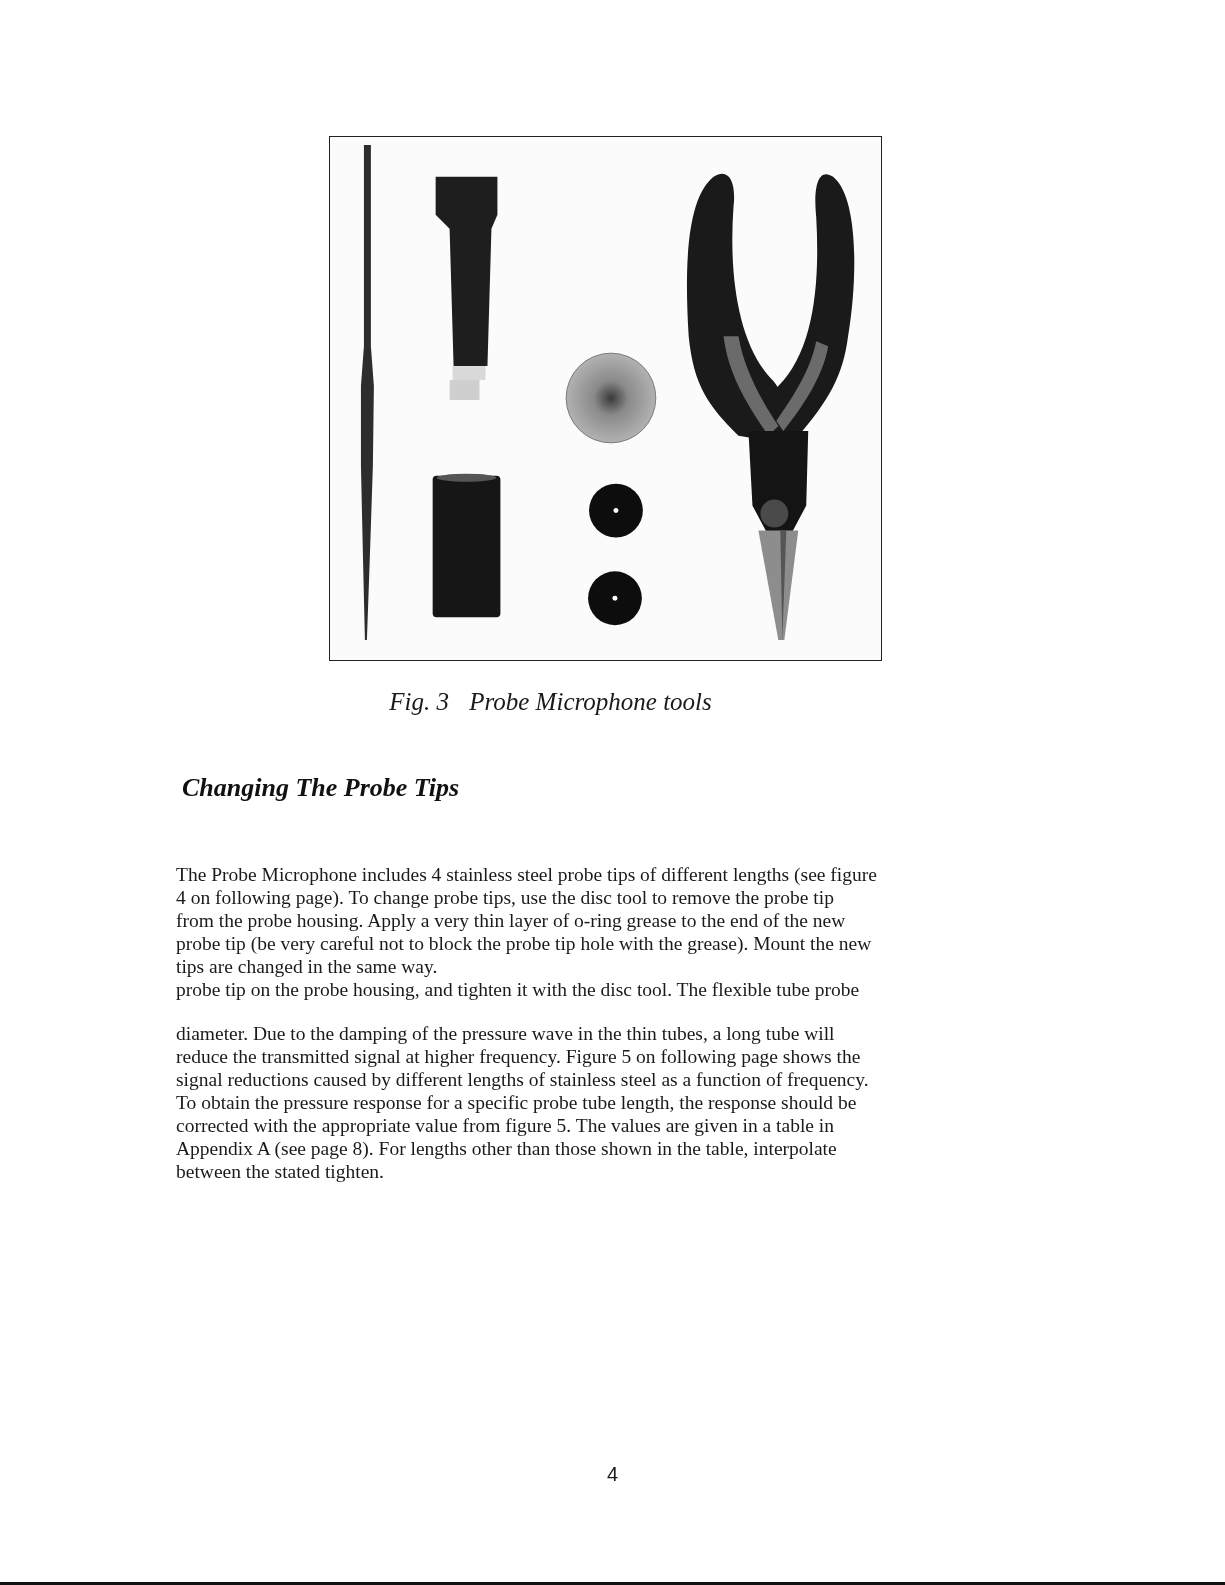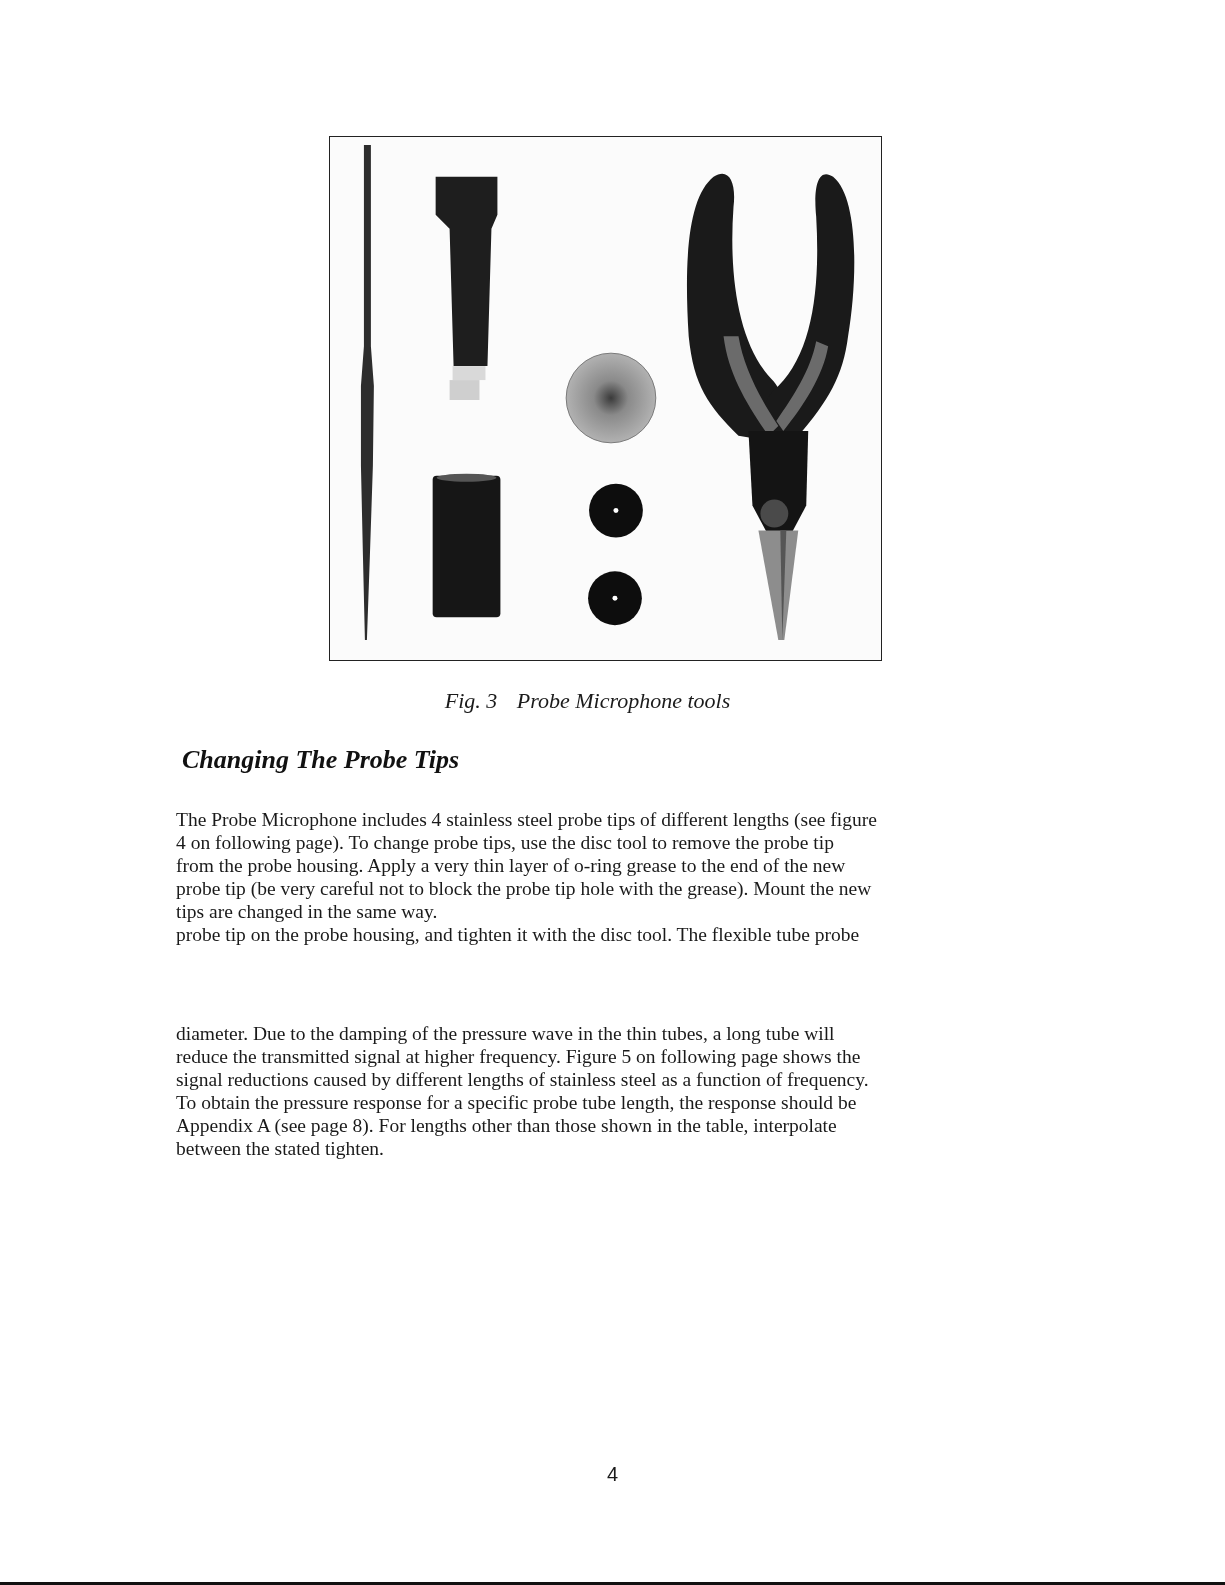--- a/index.html
+++ b/index.html
@@ -1,24 +1,24 @@
 <!DOCTYPE html>
 <html><head>
   <meta charset="utf-8">
   <style>
     html, body { margin: 0; padding: 0; background: #ffffff; }
     body { width: 1225px; height: 1585px; position: relative; overflow: hidden; font-family: "Liberation Serif", serif; color: #1a1a1a; }
     .figure-frame { position: absolute; left: 329px; top: 136px; width: 553px; height: 525px; border: 1.5px solid #222; background: #fbfbfb; box-sizing: border-box; }
     .figure-frame svg { position: absolute; left: 0; top: 0; width: 100%; height: 100%; }
-    .caption { position: absolute; left: 0; width: 1101px; top: 688px; text-align: center; font-style: italic; font-size: 22px; padding-left: 37px; }
+    .caption { position: absolute; left: 0; width: 1101px; top: 688px; text-align: center; font-style: italic; font-size: 25px; }
     .caption .cap-label { margin-right: 14px; }
-    .heading { position: absolute; left: 182px; top: 745px; font-size: 26px; font-weight: bold; font-style: italic; color: #111; }
+    .heading { position: absolute; left: 182px; top: 773px; font-size: 26px; font-weight: bold; font-style: italic; color: #111; }
     .para { position: absolute; left: 176px; width: 860px; font-size: 19.5px; line-height: 23px; text-align: left; }
     .para .line { display: block; white-space: nowrap; }
-    #para1 { top: 808px; }
+    #para1 { top: 863px; }
     #para2 { top: 1022px; }
     .page-number { position: absolute; left: 0; width: 1225px; top: 1463px; text-align: center; font-size: 20px; font-family: "Liberation Sans", sans-serif; }
     .scan-edge { position: absolute; left: 0; bottom: 0; width: 1225px; height: 3px; background: #111; }
   </style>
 </head>
 <body>
 
 <div class="figure-frame">
   <svg viewBox="0 0 553 525" xmlns="http://www.w3.org/2000/svg">
     <defs>
@@ -84,19 +84,20 @@
   <span class="line">probe tip (be very careful not to block the probe tip hole with the grease).  Mount the new</span>
   <span class="line">tips are changed in the same way.</span>
   <span class="line">probe tip on the probe housing, and tighten it with the disc tool.  The flexible tube probe</span>
 </div>
 
 <div class="para" id="para2">
   <span class="line">diameter.  Due to the damping of the pressure wave in the thin tubes, a long tube will</span>
   <span class="line">reduce the transmitted signal at higher frequency.  Figure 5 on following page shows the</span>
   <span class="line">signal reductions caused by different lengths of stainless steel as a function of frequency.</span>
   <span class="line">To obtain the pressure response for a specific probe tube length, the response should be</span>
+  <span class="line">corrected with the appropriate value from figure 5.  The values are given in a table in</span>
   <span class="line">Appendix A (see page 8).  For lengths other than those shown in the table, interpolate</span>
   <span class="line">between the stated tighten.</span>
 </div>
 
 <div class="page-number">4</div>
 
 <div class="scan-edge"></div>
 
 </body></html>

